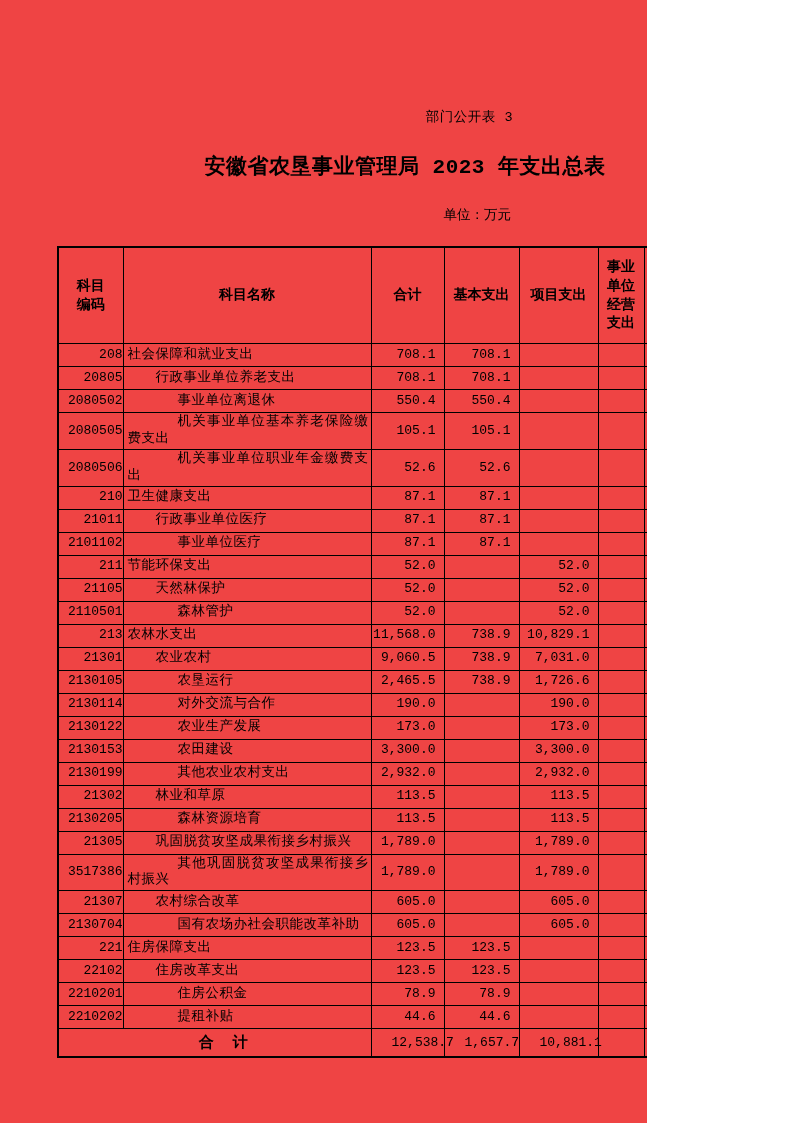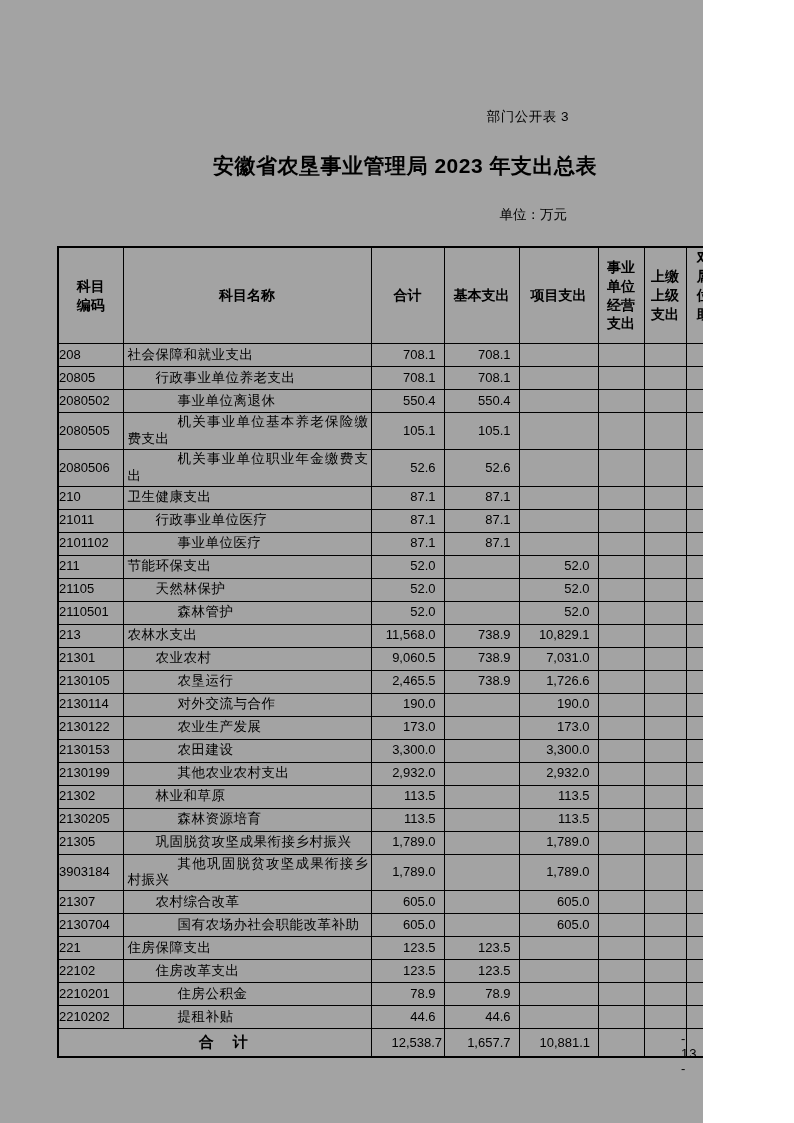--- a/index.html
+++ b/index.html
@@ -1,21 +1,21 @@
 <!DOCTYPE html>
 <html><head>
 <meta charset="utf-8">
 <style>
   html, body { margin:0; padding:0; background:#ffffff; }
   .page {
     position:relative;
-    width:703px; height:1123px;
-    background:#a3a3a3;
+    width:647px; height:1123px;
+    background:#ef4444;
     color:#000;
-    font-family:Liberation Sans, sans-serif;
+    font-family:Liberation Mono, monospace;
     overflow:hidden;
   }
   .doc-label {
     position:absolute; top:108px; right:134px;
     font-size:13.5px; letter-spacing:0.5px;
   }
   .title {
     position:absolute; top:144px; left:0; width:794px; margin:8px;
     text-align:center; font-size:21px; font-weight:bold; letter-spacing:0.5px;
   }
@@ -29,21 +29,21 @@
     border-collapse:collapse; table-layout:fixed;
     border:2px solid #000;
   }
   table.budget th, table.budget td { border:1px solid #000; }
   thead th {
     height:95px; font-size:14px; font-weight:bold;
     text-align:center; vertical-align:middle;
     white-space:pre-line; line-height:1.35; padding:0 1px;
   }
   tbody td { height:20px; vertical-align:middle; padding:0; line-height:1.25; }
-  td.code { font-size:13px; text-align:left; }
+  td.code { font-size:13px; text-align:right; padding-left:5px; }
   td.name {
     font-size:13.5px; letter-spacing:0.5px;
     text-align:justify; text-justify:inter-character;
     padding:1px 2px 1px 4px;
   }
   td.name.indent-1 { text-indent:0; }
   td.name.indent-2 { text-indent:28px; }
   td.name.indent-3 { text-indent:50px; }
   td.num { font-size:13px; text-align:right; padding-right:8px; }
   tfoot td { height:25px; border-top:2px solid #000; vertical-align:middle;padding-left:20px; }
@@ -302,21 +302,21 @@
     <td class="code">21305</td>
     <td class="name indent-2">巩固脱贫攻坚成果衔接乡村振兴</td>
     <td class="num">1,789.0</td>
     <td class="num"></td>
     <td class="num">1,789.0</td>
     <td class="num"></td>
     <td class="num"></td>
     <td class="num"></td>
   </tr>
         <tr>
-    <td class="code">3903184</td>
+    <td class="code">3517386</td>
     <td class="name indent-3">其他巩固脱贫攻坚成果衔接乡村振兴</td>
     <td class="num">1,789.0</td>
     <td class="num"></td>
     <td class="num">1,789.0</td>
     <td class="num"></td>
     <td class="num"></td>
     <td class="num"></td>
   </tr>
         <tr>
     <td class="code">21307</td>

